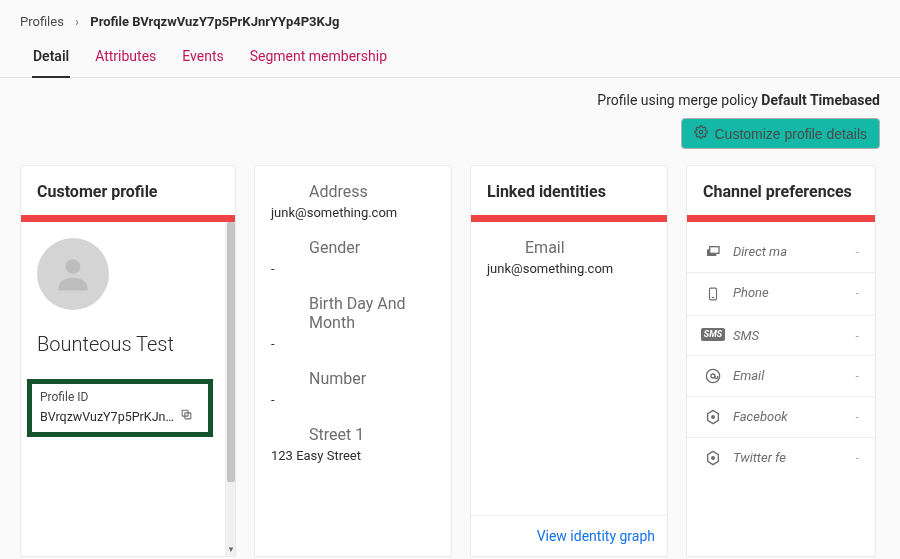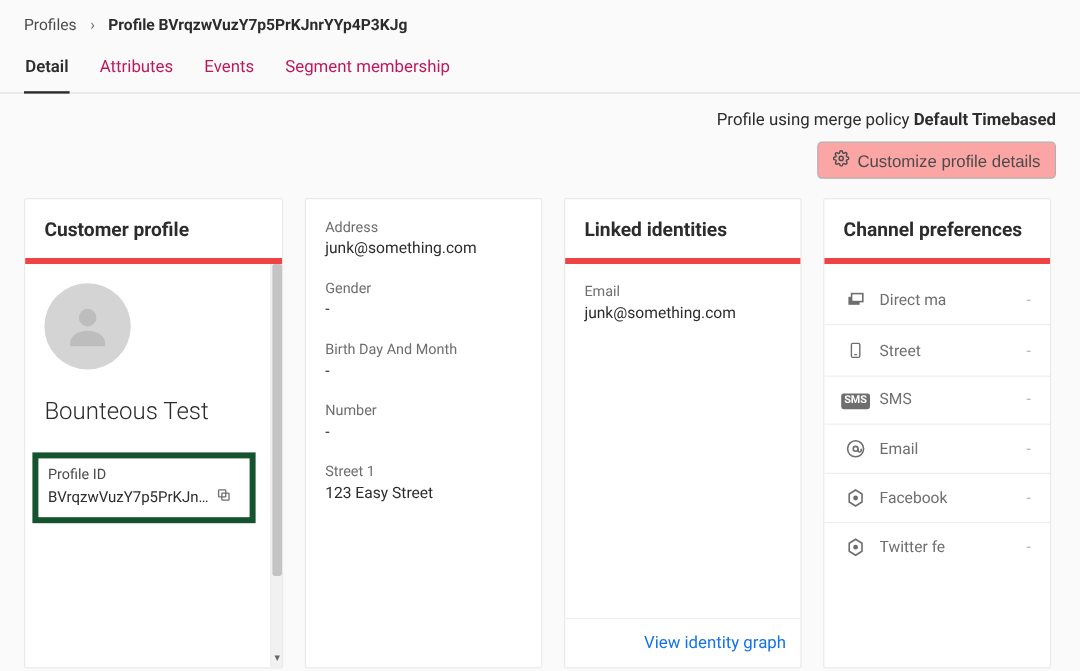--- a/index.html
+++ b/index.html
@@ -28,36 +28,37 @@
       font-size: 14px;
       color: #be185d;
       cursor: pointer;
       position: relative;
       top: 1px;
     }
     .tab.active {
       color: #2c2c2c;
       font-weight: 600;
       border-bottom: 2px solid #2c2c2c;
+      margin-left: 12px;
     }
     .merge-line {
       padding: 14px 20px 0;
       font-size: 14px;
       color: #2c2c2c;
       text-align: right;
     }
     .merge-line .bold { font-weight: 700; }
     .actions-row {
       display: flex;
       justify-content: flex-end;
       padding: 10px 20px 16px;
     }
     .btn-customize {
       border: 1px solid #b0b0b0;
-      background: #fca5a5;
+      background: #14b8a6;
       border-radius: 4px;
       padding: 6px 12px;
       font-size: 14px;
       color: #4b4b4b;
       display: inline-flex;
       align-items: center;
       gap: 6px;
       cursor: pointer;
     }
     .grid {
@@ -71,21 +72,21 @@
       border: 1px solid #eaeaea;
       border-radius: 2px;
       display: flex;
       flex-direction: column;
       min-height: 392px;
     }
     .card-title {
       padding: 16px 16px 14px;
       font-size: 16px;
       font-weight: 700;
-      border-bottom: 5px solid #ef4444;
+      border-bottom: 7px solid #ef4444;
       color: #2c2c2c;
     }
     .card-body {
       padding: 16px;
       flex: 1;
       color: #4b4b4b;
       font-size: 13px;
     }
     
     .cp-card .cp-scroll {
@@ -158,23 +159,24 @@
     }
     .pid-value {
       white-space: nowrap;
       overflow: hidden;
       text-overflow: ellipsis;
       max-width: 136px;
     }
     
     .attr-block { margin-bottom: 18px; }
     .attr-label {
-      font-size: 12px;
+      font-size: 16px;
       color: #6e6e6e;
       margin-bottom: 4px;
+      margin-left: 38px;
     }
     .attr-value {
       font-size: 13px;
       color: #2c2c2c;
     }
     
     .li-body { display: flex; flex-direction: column; }
     .li-link {
       text-align: right;
       padding: 12px;
@@ -182,24 +184,25 @@
     }
     .li-link a {
       color: #1473e6;
       font-size: 14px;
       text-decoration: none;
     }
     
     .chan-list { padding: 10px 0; }
     .chan-row {
       display: flex;
-      align-items: flex-end;
+      align-items: flex-start;
       padding: 12px 16px;
       border-bottom: 1px solid #eee;
       gap: 10px;
+      font-style: italic;
     }
     .chan-row:last-child { border-bottom: none; }
     .chan-icon {
       width: 20px;
       display: flex;
       justify-content: center;
       color: #6e6e6e;
       flex-shrink: 0;
     }
     .chan-label {
@@ -343,21 +346,21 @@
         <span class="chan-label">Direct ma</span>
         <span class="chan-value">-</span>
       </div>
       <div class="chan-row">
         <span class="chan-icon">
           <svg width="14" height="18" viewBox="0 0 24 24" fill="none" stroke="#6e6e6e" stroke-width="2">
               <rect x="6" y="2" width="12" height="20" rx="2"></rect>
               <line x1="10" y1="18" x2="14" y2="18"></line>
             </svg>
         </span>
-        <span class="chan-label">Street</span>
+        <span class="chan-label">Phone</span>
         <span class="chan-value">-</span>
       </div>
       <div class="chan-row">
         <span class="chan-icon">
           <span class="sms-badge">SMS</span>
         </span>
         <span class="chan-label">SMS</span>
         <span class="chan-value">-</span>
       </div>
       <div class="chan-row">

